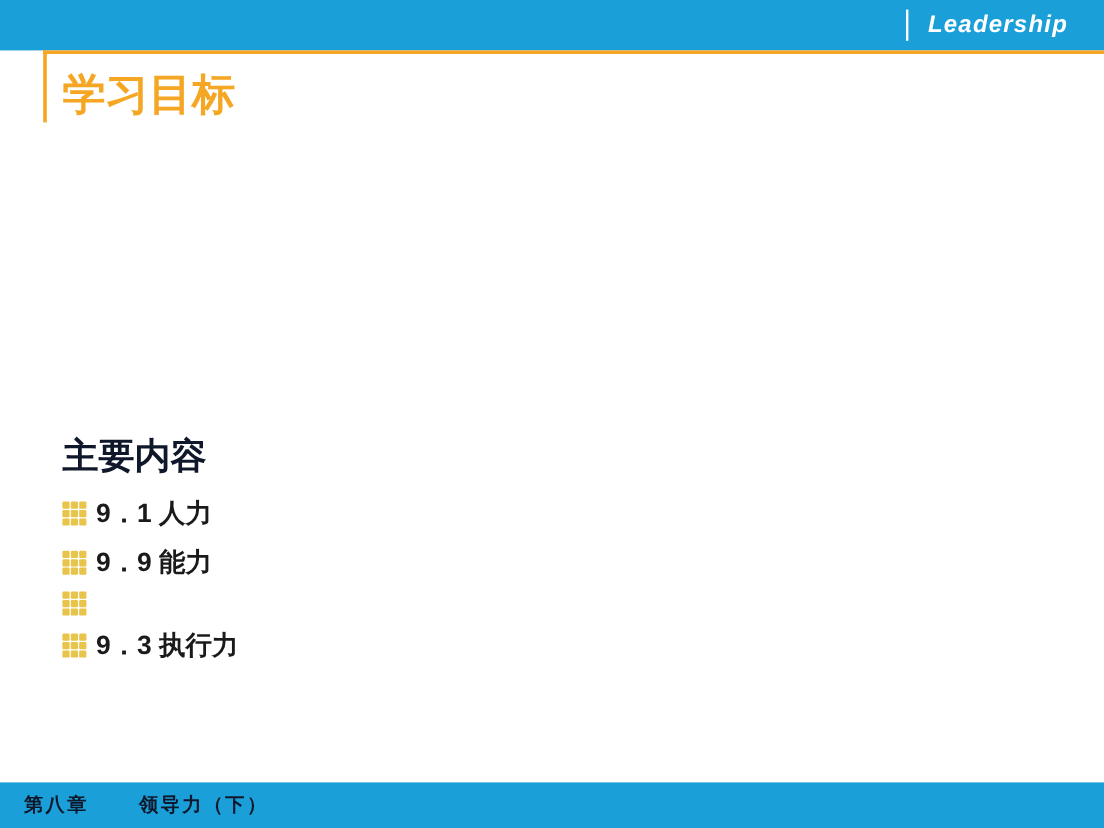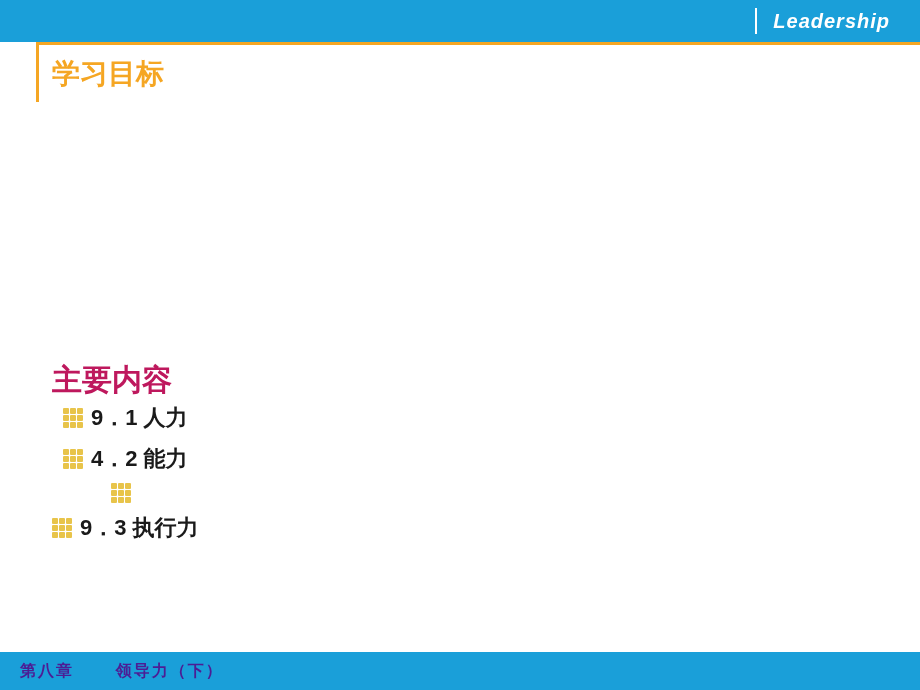--- a/index.html
+++ b/index.html
@@ -70,52 +70,51 @@
       right: 0;
       height: 3px;
       background: #f5a623;
     }
 
     
     .learning-title {
       position: absolute;
       top: 55px;
       left: 52px;
-      font-size: 28px;
+      font-size: 36px;
       font-weight: bold;
       color: #f5a623;
     }
 
     
     .main-content {
       position: absolute;
       top: 360px;
       left: 52px;
     }
 
     .main-content-title {
       font-size: 30px;
       font-weight: bold;
-      color: #be185d;
-      margin-bottom: 0;
+      color: #0f172a;
+      margin-bottom: 10px;
     }
 
     .content-list {
       list-style: none;
     }
 
     .content-list li {
       display: flex;
       align-items: center;
       font-size: 22px;
       font-weight: bold;
       color: #1a1a1a;
       margin-bottom: 8px;
       line-height: 1.5;
-      justify-content: center;
     }
 
     
     .list-icon {
       width: 20px;
       height: 20px;
       margin-right: 8px;
       flex-shrink: 0;
       display: inline-grid;
       grid-template-columns: repeat(3, 1fr);
@@ -134,21 +133,21 @@
       bottom: 0;
       left: 0;
       right: 0;
       height: 38px;
       background: #1a9fd9;
       display: flex;
       align-items: center;
     }
 
     .footer-text {
-      color: #4c1d95;
+      color: #0f172a;
       font-size: 16px;
       font-weight: bold;
       margin-left: 20px;
       letter-spacing: 2px;
     }
 
     .footer-separator {
       color: #ffffff;
       margin: 0 8px;
     }
@@ -192,21 +191,21 @@
             <div class="list-icon-cell"></div>
             <div class="list-icon-cell"></div>
             <div class="list-icon-cell"></div>
             <div class="list-icon-cell"></div>
             <div class="list-icon-cell"></div>
             <div class="list-icon-cell"></div>
             <div class="list-icon-cell"></div>
             <div class="list-icon-cell"></div>
             <div class="list-icon-cell"></div>
           </div>
-          <span>4．2  能力</span>
+          <span>9．9  能力</span>
         </li>
         <li>
           <div class="list-icon">
             <div class="list-icon-cell"></div>
             <div class="list-icon-cell"></div>
             <div class="list-icon-cell"></div>
             <div class="list-icon-cell"></div>
             <div class="list-icon-cell"></div>
             <div class="list-icon-cell"></div>
             <div class="list-icon-cell"></div>

